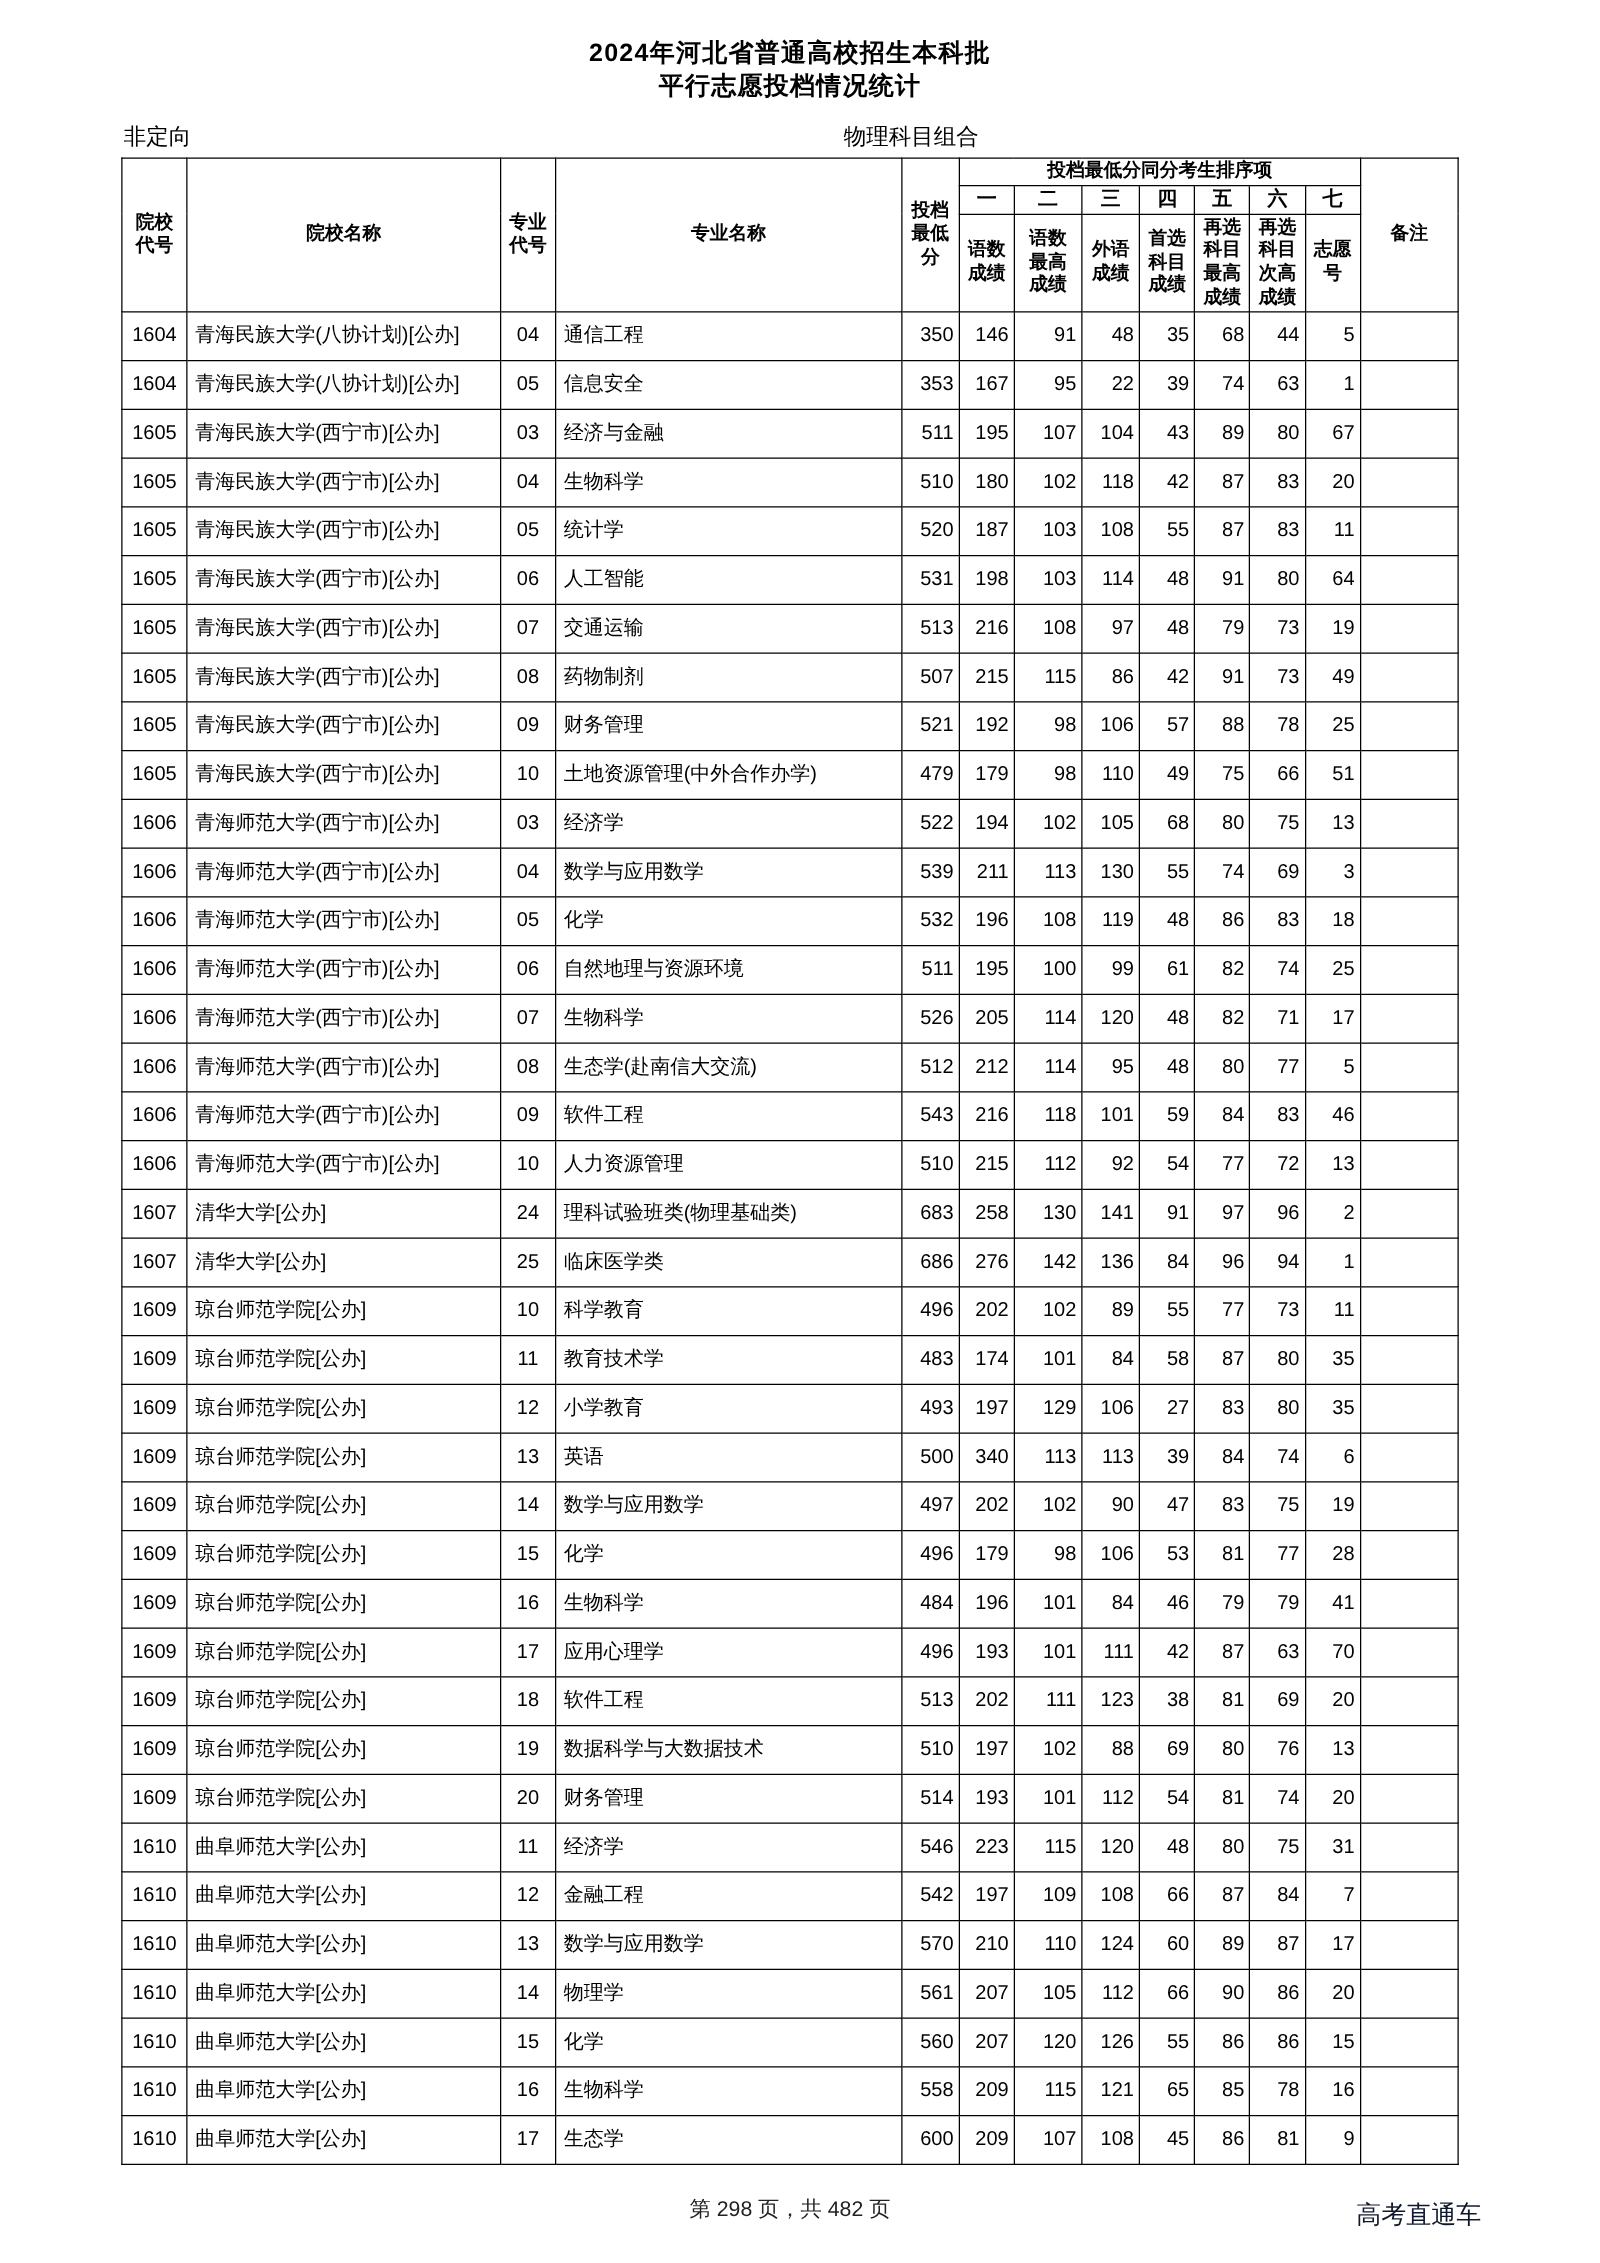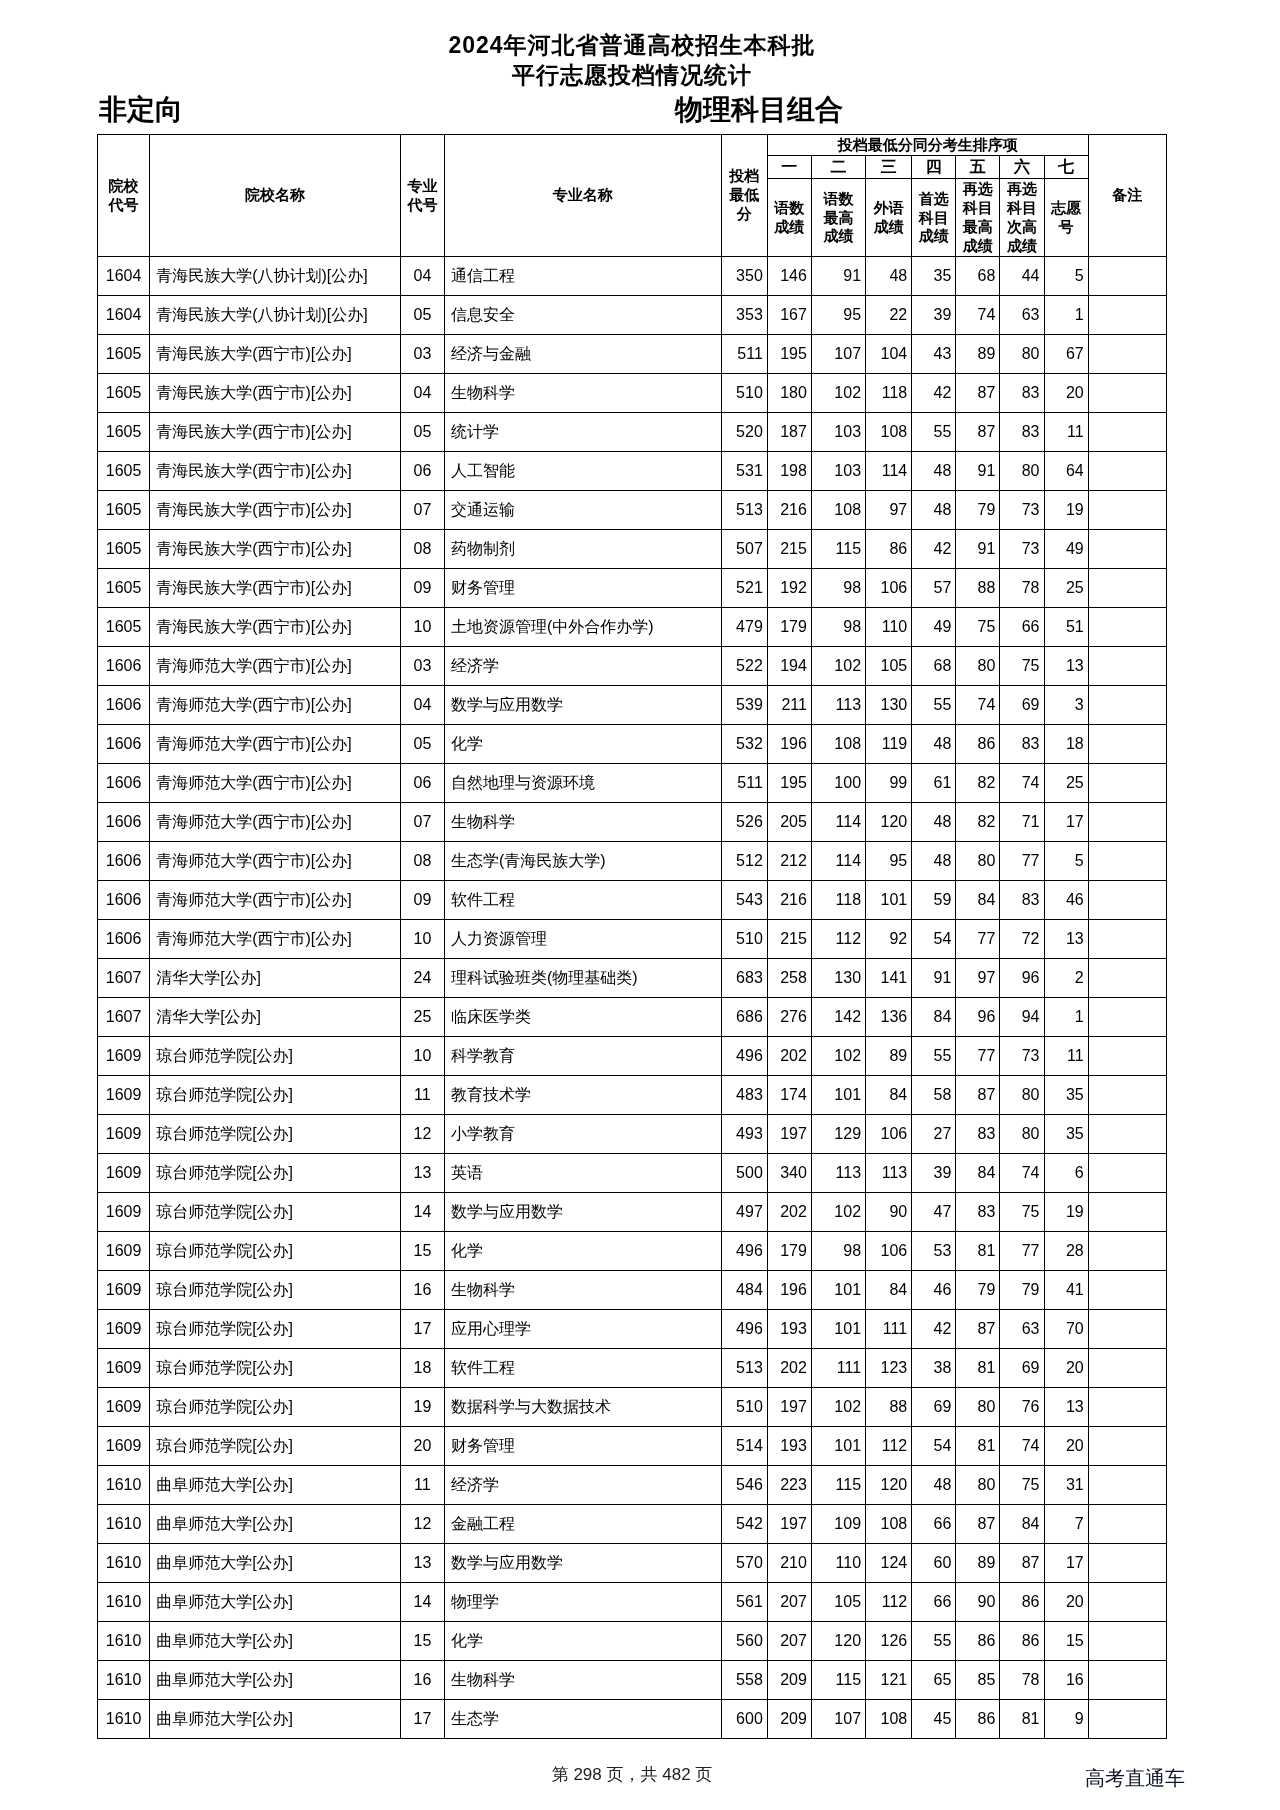--- a/index.html
+++ b/index.html
@@ -5,23 +5,23 @@
   * { box-sizing: border-box; }
   html, body { margin: 0; padding: 0; }
   body {
     width: 1280px; height: 1810px;
     background: #ffffff; color: #000000;
     font-family: "Liberation Sans", "DejaVu Sans", sans-serif;
     overflow: hidden;
   }
   .wrapper { width: 1070px; margin-left: 97px; padding-top: 30px; }
   .title-block { text-align: center; }
-  .title-line { font-size: 23px; font-weight: 700; line-height: 1.32; letter-spacing: 1px; }
+  .title-line { font-size: 20px; font-weight: 700; line-height: 1.32; letter-spacing: 1px; }
   .labels-row { position: relative; height: 34px; margin-top: 6px; }
-  .section-label { font-size: 28px; font-weight: 700; }
+  .section-label { font-size: 18px; font-weight: 400; }
   .label-left  { position: absolute; left: 2px; bottom: 2px; }
   .label-right { position: absolute; left: 578px; bottom: 2px; }
   table.admission {
     border-collapse: collapse; table-layout: fixed;
     width: 1070px; margin-top: 3px;
   }
   th, td { border: 1.5px solid #000; overflow: hidden; }
   thead th {
     font-size: 15px; font-weight: 700; text-align: center;
     vertical-align: middle; white-space: pre-line; line-height: 1.25;
@@ -356,21 +356,21 @@
     <td class="c-num">82</td>
     <td class="c-num">71</td>
     <td class="c-num">17</td>
     <td class="c-left"></td>
   </tr>
 
   <tr>
     <td class="c-center">1606</td>
     <td class="c-left">青海师范大学(西宁市)[公办]</td>
     <td class="c-center">08</td>
-    <td class="c-left">生态学(青海民族大学)</td>
+    <td class="c-left">生态学(赴南信大交流)</td>
     <td class="c-num">512</td>
     <td class="c-num">212</td>
     <td class="c-num">114</td>
     <td class="c-num">95</td>
     <td class="c-num">48</td>
     <td class="c-num">80</td>
     <td class="c-num">77</td>
     <td class="c-num">5</td>
     <td class="c-left"></td>
   </tr>

